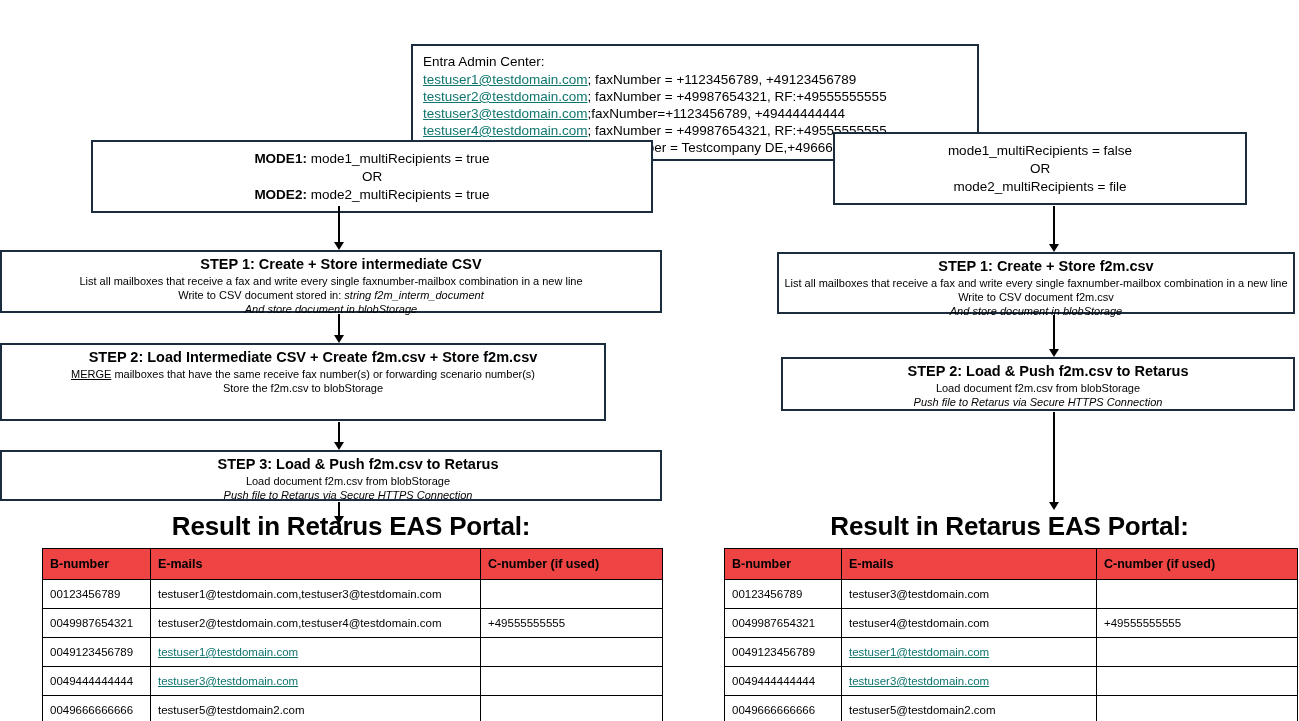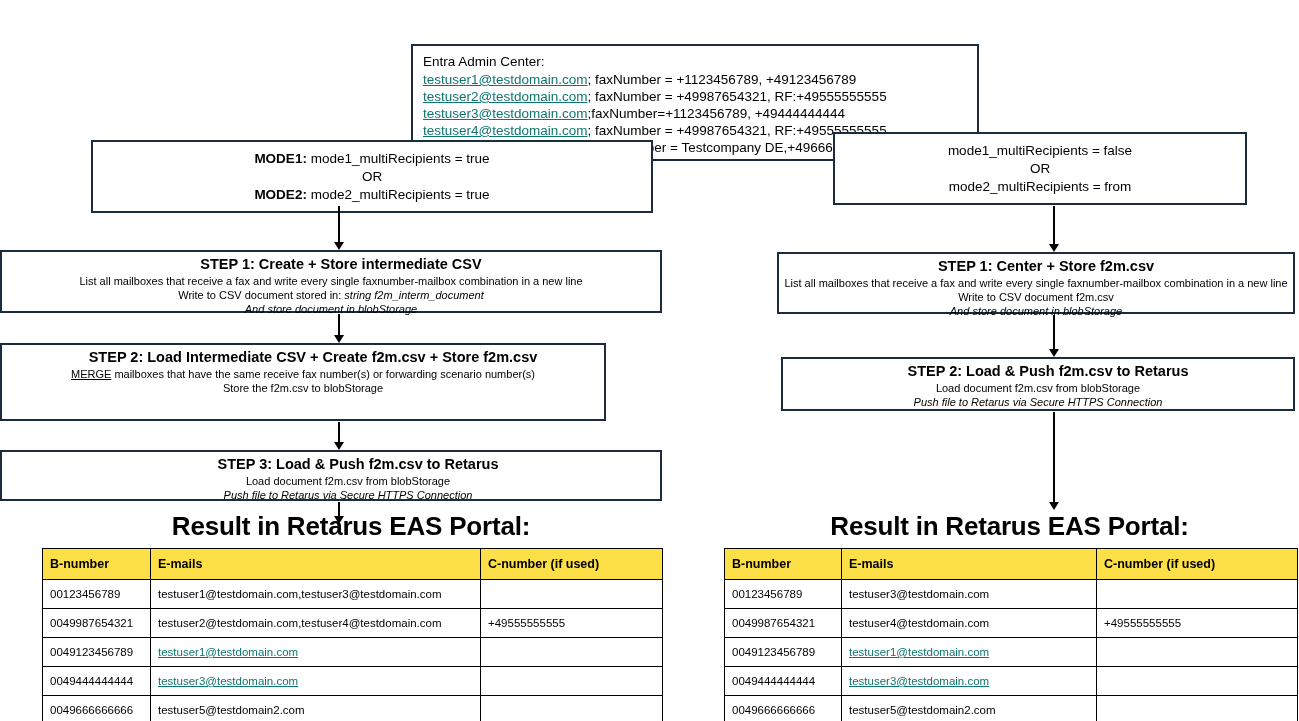--- a/index.html
+++ b/index.html
@@ -40,21 +40,21 @@
     letter-spacing:-0.2px;
   }
   .res-left{left:40px;top:511px;width:622px;}
   .res-right{left:722px;top:511px;width:575px;}
   table{border-collapse:collapse;font-size:11.5px;}
   table.tbl{position:absolute;table-layout:fixed;}
   table.tbl th,table.tbl td{
     border:1px solid #000000;padding:4px 7px;text-align:left;
     vertical-align:middle;overflow:hidden;white-space:nowrap;
   }
-  table.tbl th{background:#fde047;font-weight:bold;font-size:12.5px;height:22px;}
+  table.tbl th{background:#ef4444;font-weight:bold;font-size:12.5px;height:22px;}
   table.tbl td{height:20px;}
   .tbl-left{left:42px;top:548px;width:620px;}
   .tbl-right{left:724px;top:548px;width:573px;}
   .tall td{height:30px;}
   .arr{position:absolute;}
   .arr .shaft{position:absolute;left:0;top:0;width:2px;background:#000;}
   .arr .head{
     position:absolute;left:-4px;width:0;height:0;
     border-left:5px solid transparent;border-right:5px solid transparent;
     border-top:8px solid #000;
@@ -76,42 +76,42 @@
 
 <div class="abs box mode mode-left">
   <div><b>MODE1:</b><span> mode1_multiRecipients = true</span></div>
   <div>OR</div>
   <div><b>MODE2:</b><span> mode2_multiRecipients = true</span></div>
 </div>
 
 <div class="abs box mode mode-right">
   <div>mode1_multiRecipients = false</div>
   <div>OR</div>
-  <div>mode2_multiRecipients = from</div>
+  <div>mode2_multiRecipients = file</div>
 </div>
 
 <div class="abs box step s1l">
     <div class="t">STEP 1: Create + Store  intermediate CSV</div>
     <div class="d">List all mailboxes that receive a fax and write every single faxnumber-mailbox combination in a new line</div>
     <div class="d"><span>Write to CSV document stored in: </span><span style="font-style: italic;">string f2m_interm_document</span></div>
     <div class="d it">And store document in blobStorage</div>
   </div>
 <div class="abs box step s2l">
     <div class="t">STEP 2: Load Intermediate CSV + Create f2m.csv + Store f2m.csv</div>
     <div class="d"><u>MERGE</u><span> mailboxes that have the same receive fax number(s) or forwarding scenario number(s)</span></div>
     <div class="d">Store the f2m.csv to blobStorage</div>
   </div>
 <div class="abs box step s3l">
     <div class="t">STEP 3: Load &amp; Push f2m.csv to Retarus</div>
     <div class="d">Load document f2m.csv from blobStorage</div>
     <div class="d it">Push file to Retarus via Secure HTTPS Connection</div>
   </div>
 
 <div class="abs box step s1r">
-    <div class="t">STEP 1: Center + Store  f2m.csv</div>
+    <div class="t">STEP 1: Create + Store  f2m.csv</div>
     <div class="d">List all mailboxes that receive a fax and write every single faxnumber-mailbox combination in a new line</div>
     <div class="d">Write to CSV document f2m.csv</div>
     <div class="d it">And store document in blobStorage</div>
   </div>
 <div class="abs box step s2r">
     <div class="t">STEP 2: Load &amp; Push f2m.csv to Retarus</div>
     <div class="d">Load document f2m.csv from blobStorage</div>
     <div class="d it">Push file to Retarus via Secure HTTPS Connection</div>
   </div>
 

